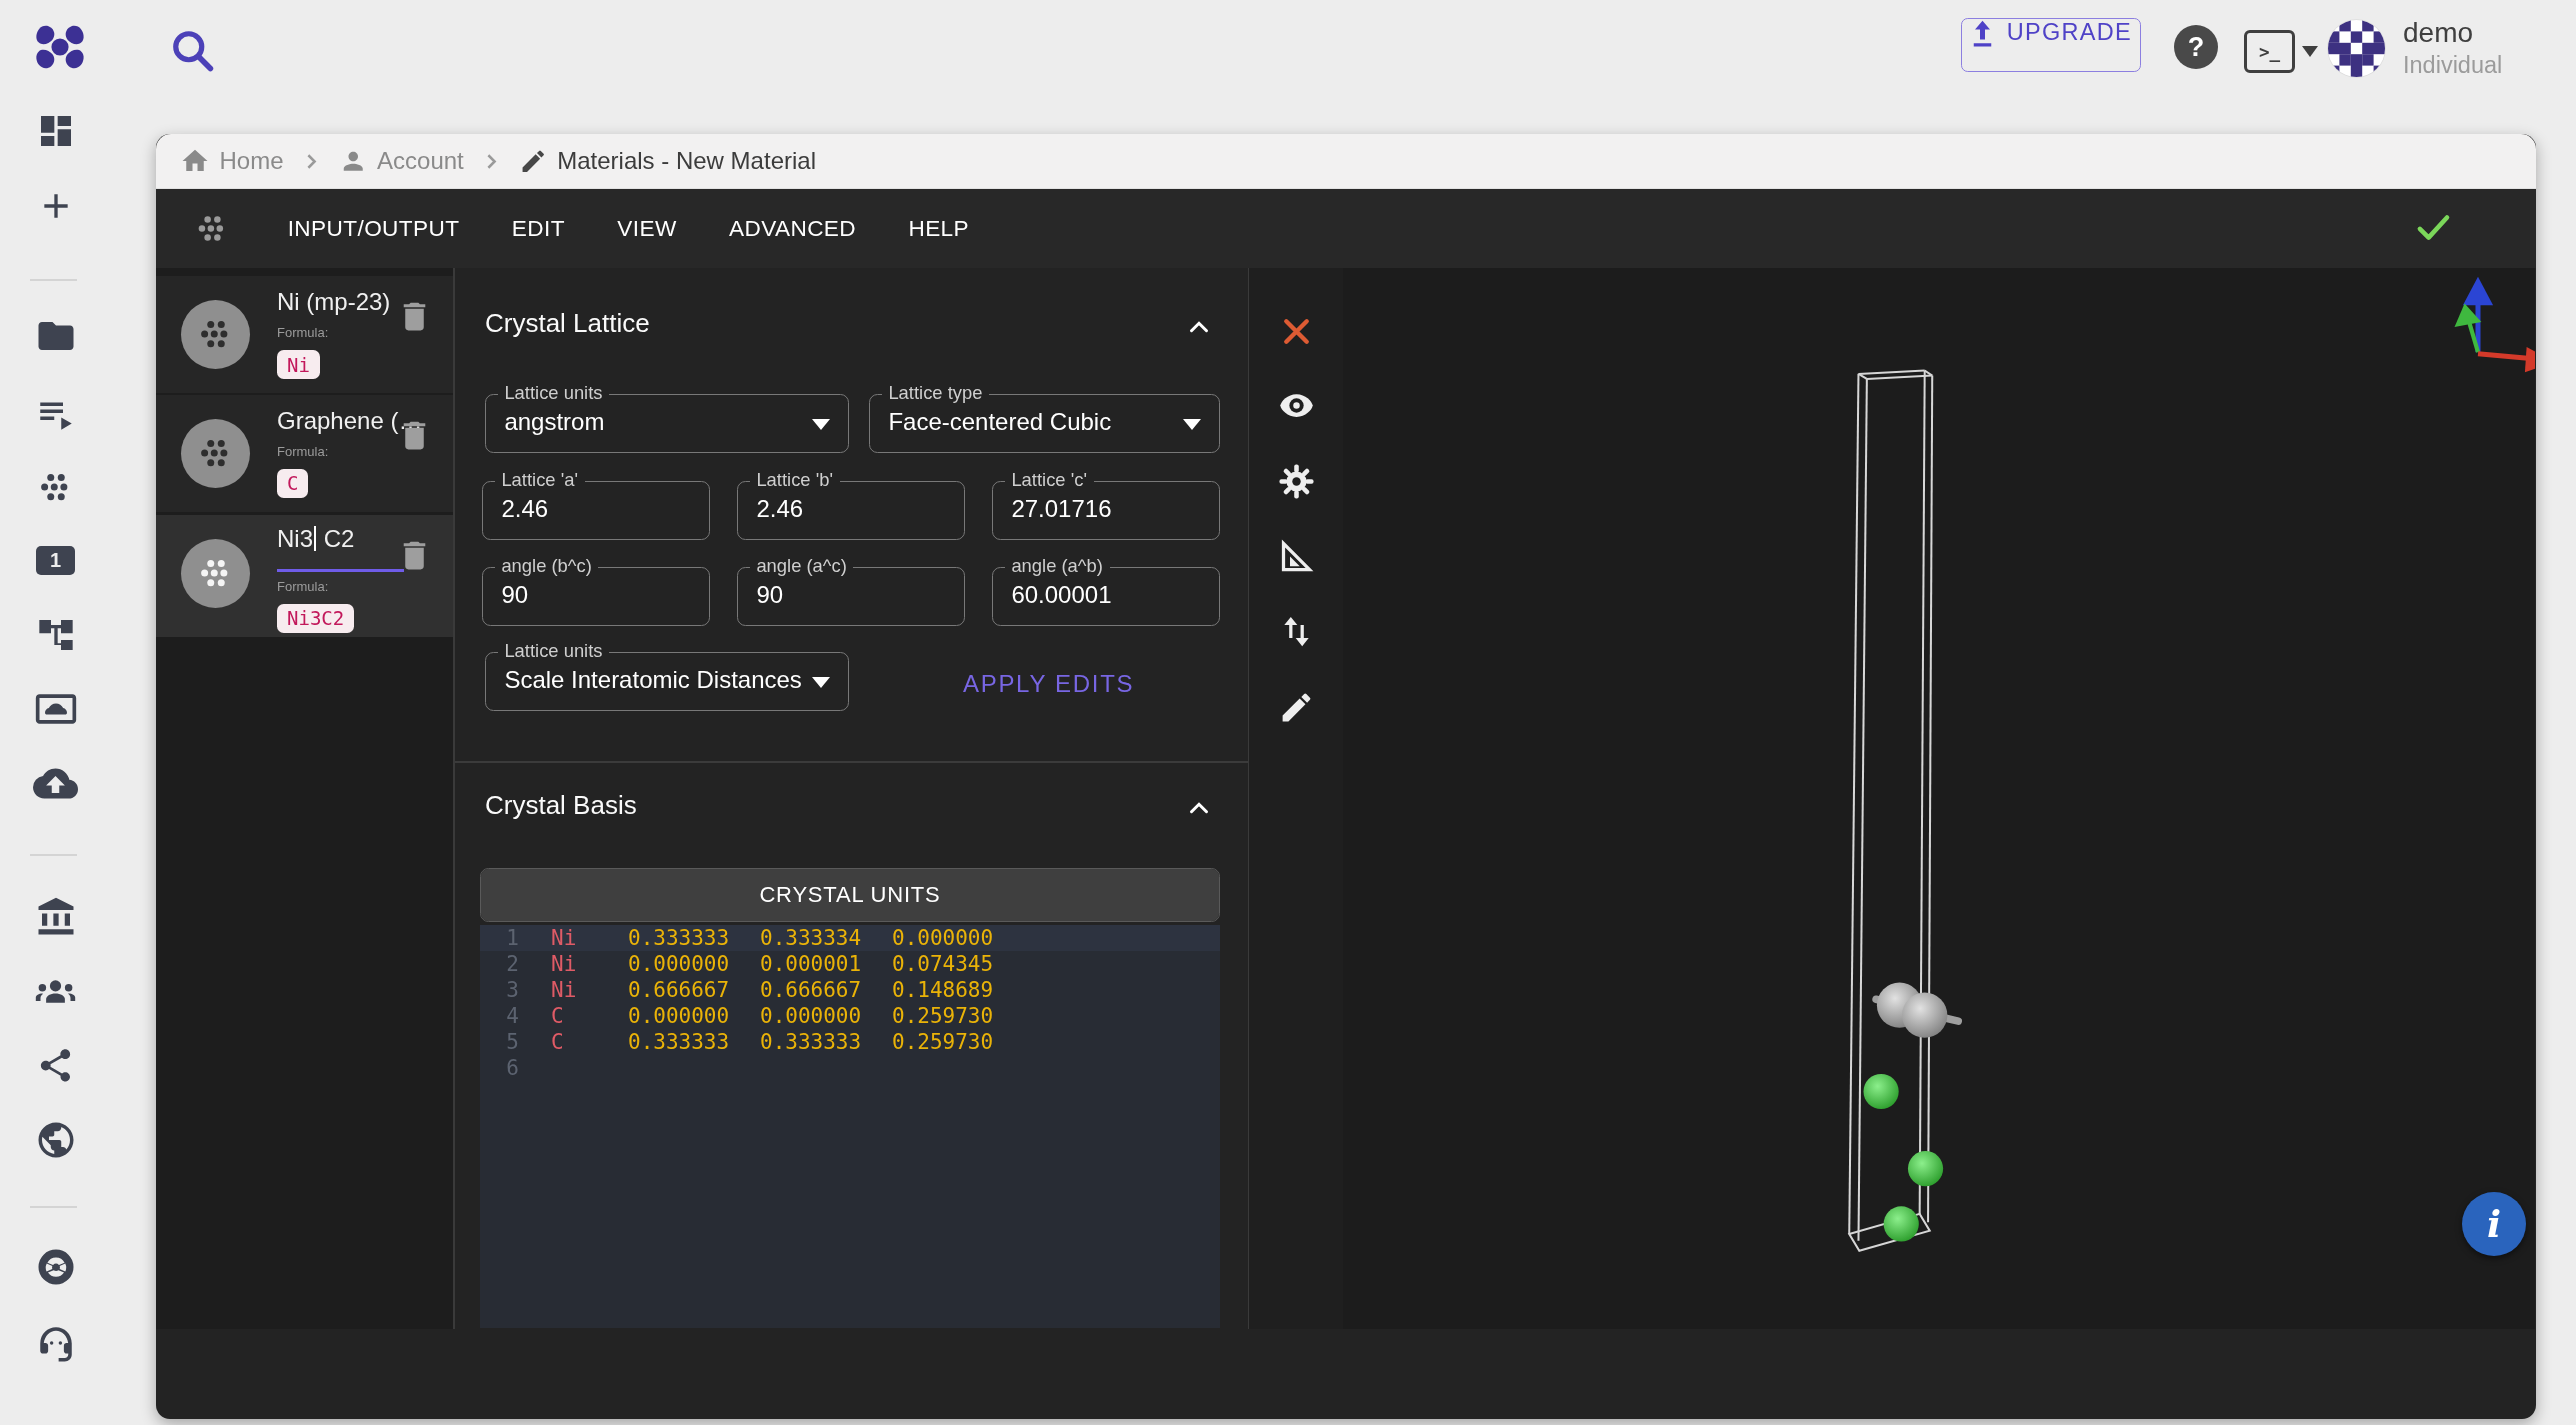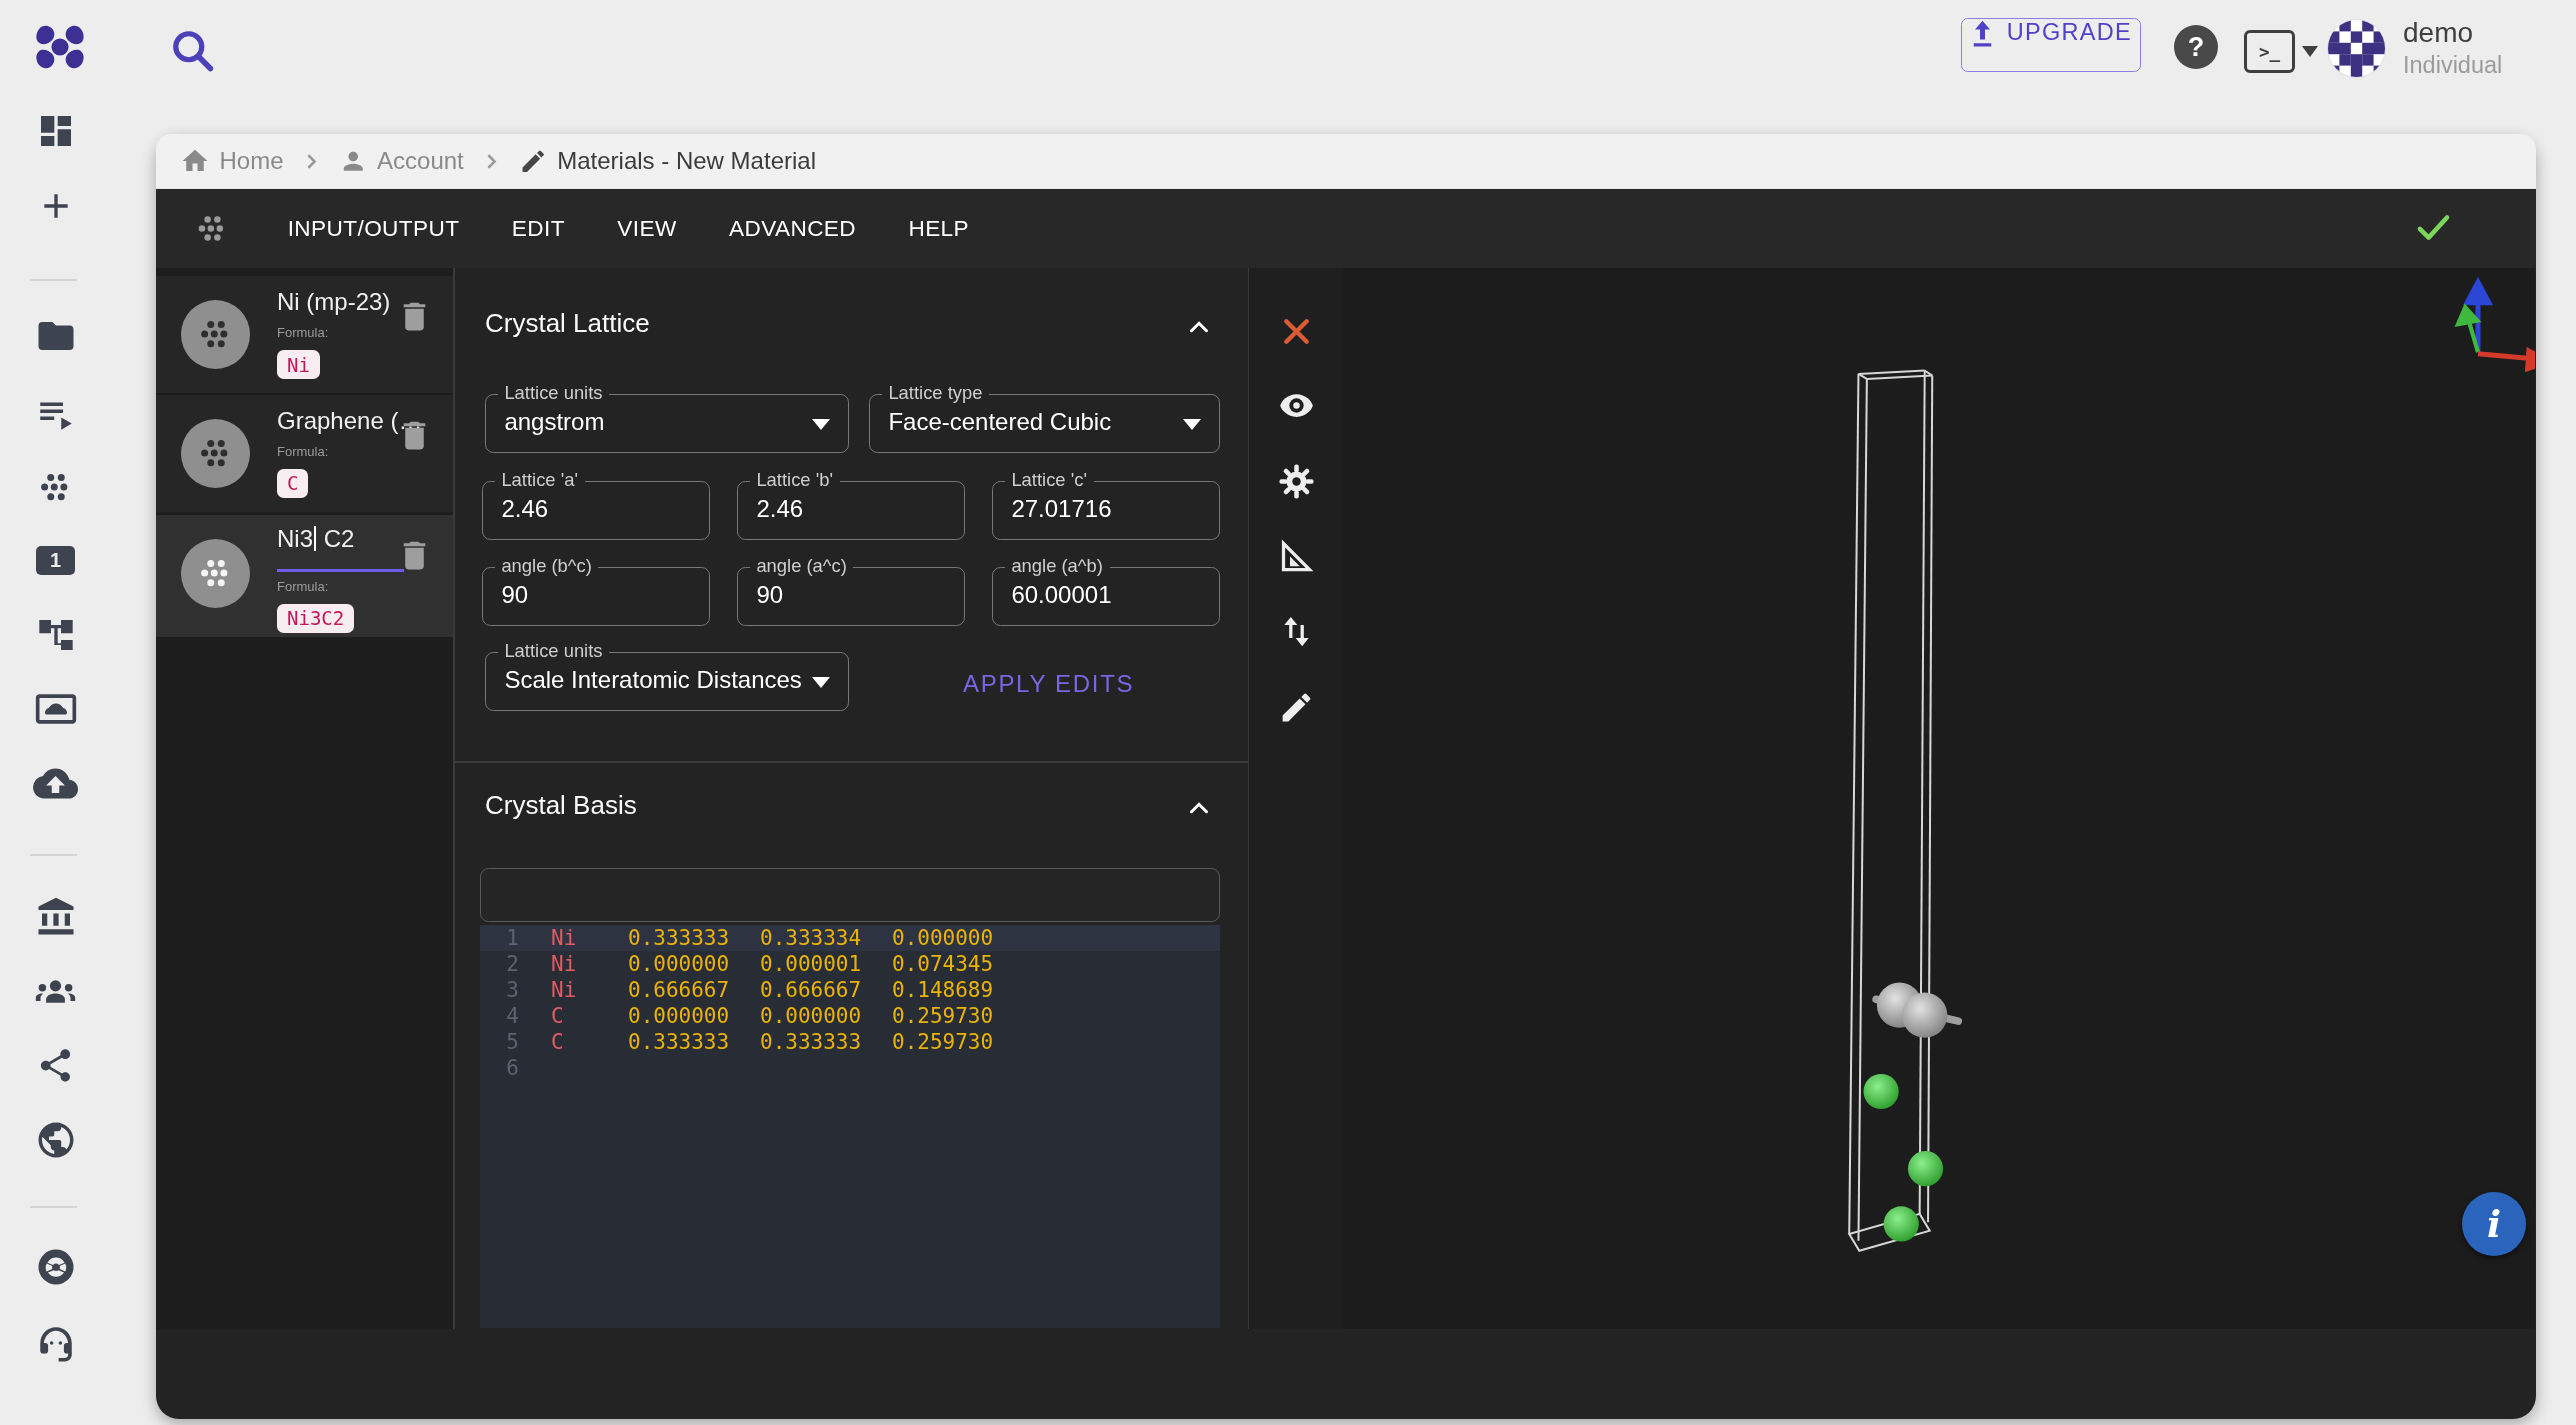--- a/index.html
+++ b/index.html
@@ -25,21 +25,21 @@
 
   
   .rail{position:absolute;left:0;top:101px;width:111px;height:1325px;}
   .rail-item{position:absolute;left:32px;width:47px;height:47px;display:flex;align-items:center;justify-content:center;cursor:pointer;}
   .rail-div{position:absolute;left:30px;width:47px;height:1.7px;background:#d4d4d4;}
   .rail svg{fill:#3e4350;}
   .card-one{width:39px;height:28.5px;background:#3e4350;border-radius:5px;color:#ededed;display:flex;align-items:center;
       justify-content:center;font-size:20px;font-weight:bold;}
 
   
-  .card{position:absolute;left:156px;top:134px;width:2380px;height:1285px;border-radius:23px;background:#232323;
+  .card{position:absolute;left:156px;top:134px;width:2380px;height:1285px;border-radius:14px;background:#232323;
         box-shadow:0 5px 15px rgba(0,0,0,.3);}
   .crumbbar{position:absolute;left:0;top:0;width:2380px;height:55px;background:#f2f1f1;border-radius:15px 15px 0 0;
         display:flex;align-items:center;padding-left:23.5px;box-sizing:border-box;gap:15px;border-bottom:0.8px solid #e2e2e2;}
   .crumb{display:flex;align-items:center;gap:10px;cursor:pointer;}
   .crumb-label{font-size:24px;color:#8a8a8a;}
   .crumb-current{font-size:24px;color:#3c3c3c;}
   .menubar{position:absolute;left:0;top:55px;width:2380px;height:79px;background:#282828;display:flex;align-items:center;
         padding-left:37px;box-sizing:border-box;gap:10px;}
   .menu-item{color:#fff;font-size:22.6px;letter-spacing:0.4px;font-weight:500;margin-right:39px;cursor:pointer;padding:6.7px 1.7px;}
   .menu-check{position:absolute;right:82px;top:18.4px;cursor:pointer;}
@@ -427,20 +427,21 @@
         <button class="apply-btn">APPLY EDITS</button>
 
         <div class="hdiv"></div>
 
         <div class="sec-title" style="top:522px">Crystal Basis</div>
         <svg class="collapse" style="top:525px" width="30" height="30" viewBox="0 0 24 24">
           <path d="M6 15l6-6 6 6" fill="none" stroke="#fff" stroke-width="2.4" stroke-linecap="round"></path>
           </svg>
 
         <div class="tabs">
+          <div class="tab active">CRYSTAL UNITS</div>
         </div>
 
         <div class="editor">
           <div class="code-line active">
             <span class="ln">1</span>
             <span class="el">Ni</span>
             <span class="numc">0.333333</span>
             <span class="numc">0.333334</span>
             <span class="numc">0.000000</span>
           </div>

